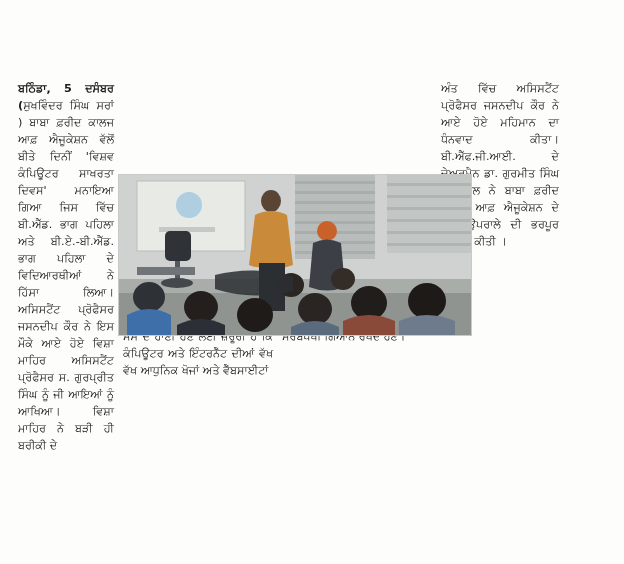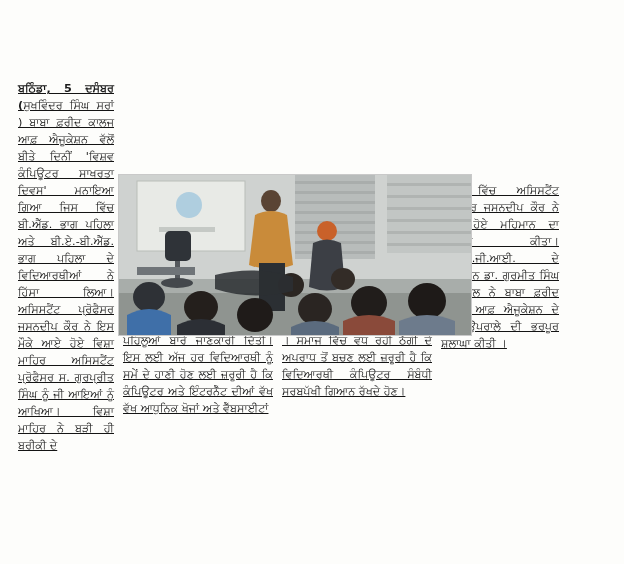--- a/index.html
+++ b/index.html
@@ -42,22 +42,21 @@
     font-size: 25px;
     margin-top: 6px;
   }
 
   
   .body-wrap {
     display: flex;
     margin-top: 22px;
     padding: 0 14px 0 18px;
     gap: 9px;
-    align-items: center;
-    text-decoration: underline;
+    align-items: flex-start;
   }
   .col {
     font-family: "DejaVu Sans", sans-serif;
     font-size: 11.2px;
     line-height: 1.52;
     color: #1a1a1a;
     text-align: justify;
   }
   .col-1 { width: 96px; flex: 0 0 96px; }
   .col-2 { width: 150px; flex: 0 0 150px; }

